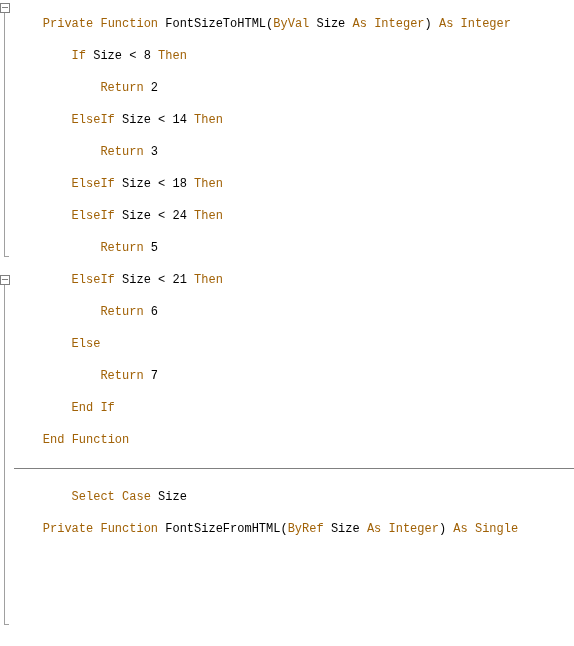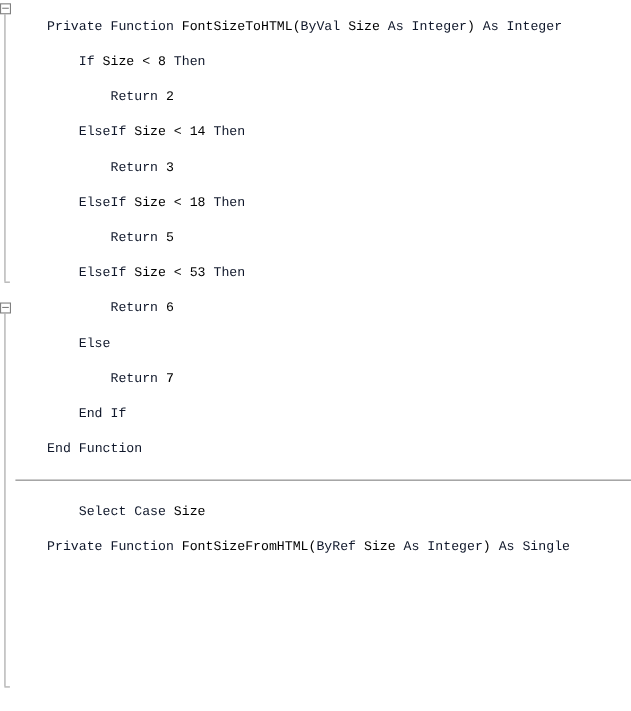--- a/index.html
+++ b/index.html
@@ -49,21 +49,21 @@
     position: absolute;
     left: 4px;
     width: 5px;
     height: 0;
     border-top: 1px solid #a0a0a0;
   }
   .code {
     margin-left: 14px;
     white-space: pre;
   }
-  .kw { color: #0f172a; }
+  .kw { color: #a16207; }
   .hr {
     border: none;
     border-top: 1px solid #808080;
     margin: 4px 0 4px 14px;
   }
 </style>
 </head>
 <body>
 
 <div class="editor">
@@ -77,22 +77,23 @@
     <div class="fold-end" style="top:624px;"></div>
   </div>
 
   <div class="code">
 <div>    <span class="kw">Private</span> <span class="kw">Function</span> <span>FontSizeToHTML</span>(<span class="kw">ByVal</span> <span>Size</span> <span class="kw">As</span> <span class="kw">Integer</span>) <span class="kw">As</span> <span class="kw">Integer</span></div>
 <div>        <span class="kw">If</span> <span>Size</span> <span>&lt;</span> <span>8</span> <span class="kw">Then</span></div>
 <div>            <span class="kw">Return</span> <span>2</span></div>
 <div>        <span class="kw">ElseIf</span> <span>Size</span> <span>&lt;</span> <span>14</span> <span class="kw">Then</span></div>
 <div>            <span class="kw">Return</span> <span>3</span></div>
 <div>        <span class="kw">ElseIf</span> <span>Size</span> <span>&lt;</span> <span>18</span> <span class="kw">Then</span></div>
+<div>        <span class="kw">ElseIf</span> <span>Size</span> <span>&lt;</span> <span>24</span> <span class="kw">Then</span></div>
 <div>            <span class="kw">Return</span> <span>5</span></div>
-<div>        <span class="kw">ElseIf</span> <span>Size</span> <span>&lt;</span> <span>53</span> <span class="kw">Then</span></div>
+<div>        <span class="kw">ElseIf</span> <span>Size</span> <span>&lt;</span> <span>21</span> <span class="kw">Then</span></div>
 <div>            <span class="kw">Return</span> <span>6</span></div>
 <div>        <span class="kw">Else</span></div>
 <div>            <span class="kw">Return</span> <span>7</span></div>
 <div>        <span class="kw">End</span> <span class="kw">If</span></div>
 <div>    <span class="kw">End</span> <span class="kw">Function</span></div>
 </div>
 
   <hr class="hr">
 
   <div class="code">

